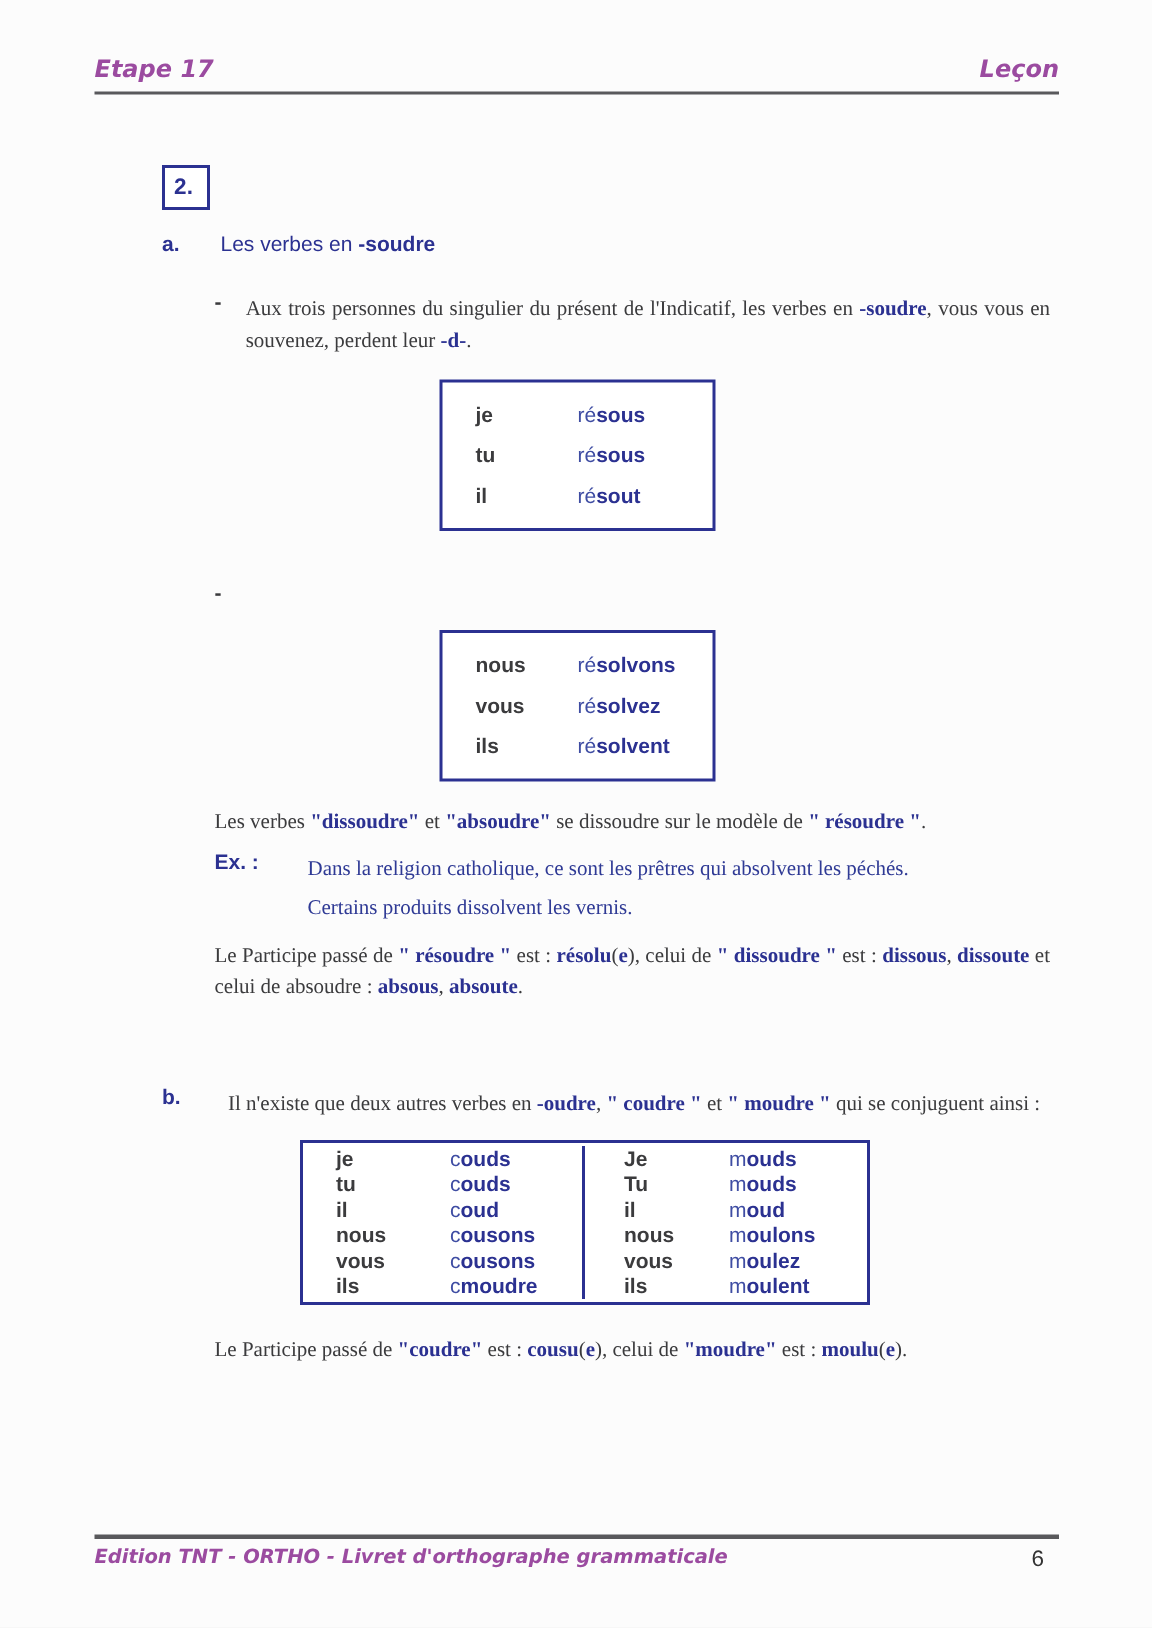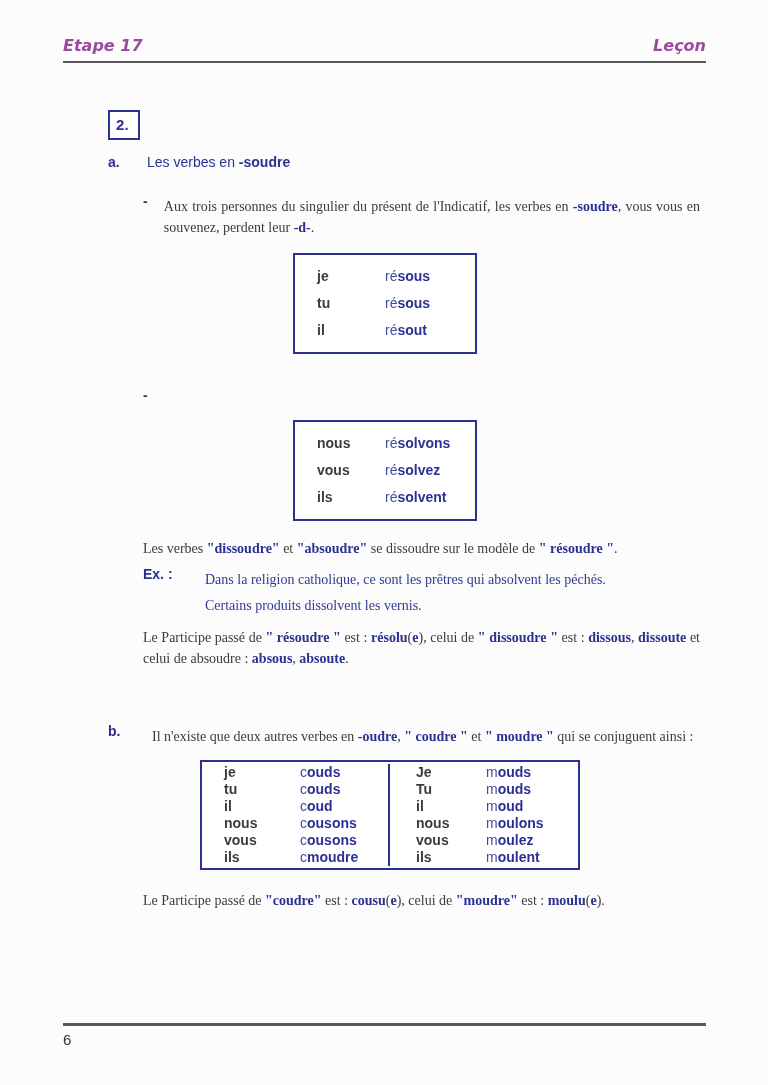--- a/index.html
+++ b/index.html
@@ -216,16 +216,17 @@
             <span><span class="stem">m</span><b class="end">oulent</b></span>
           </div>
       </div>
     </div>
 
     <p class="para indent mt20"><span>Le Participe passé de </span><b class="bb">"coudre"</b><span> est : </span><b class="bb">cousu</b><span>(</span><b class="bb">e</b><span>), celui de </span><b class="bb">"moudre"</b><span> est : </span><b class="bb">moulu</b><span>(</span><b class="bb">e</b><span>).</span></p>
 
   </div>
 
   <div class="footer">
+    <span class="footer-text">Edition TNT - ORTHO - Livret d'orthographe grammaticale</span>
     <span class="page-num">6</span>
   </div>
 
 </div>
 
 </body></html>

